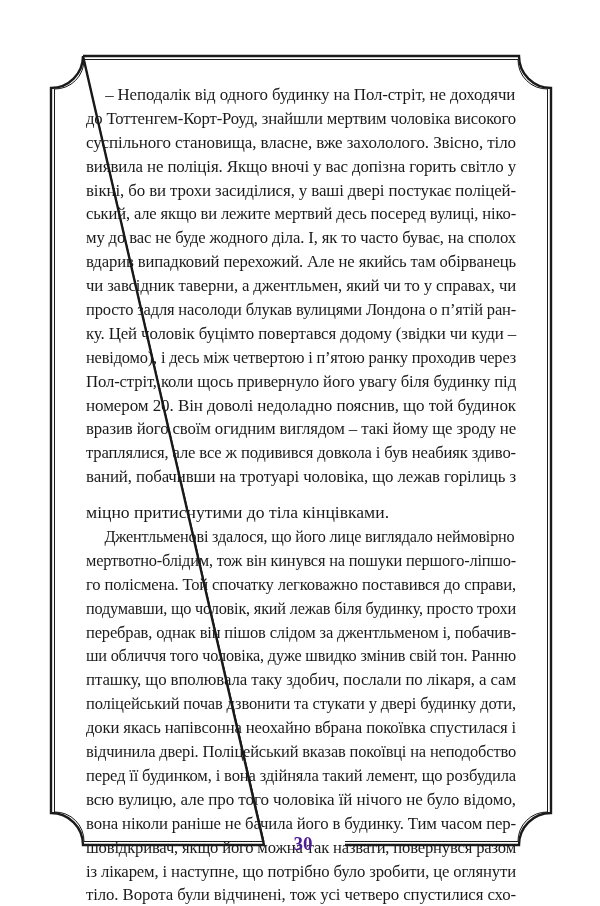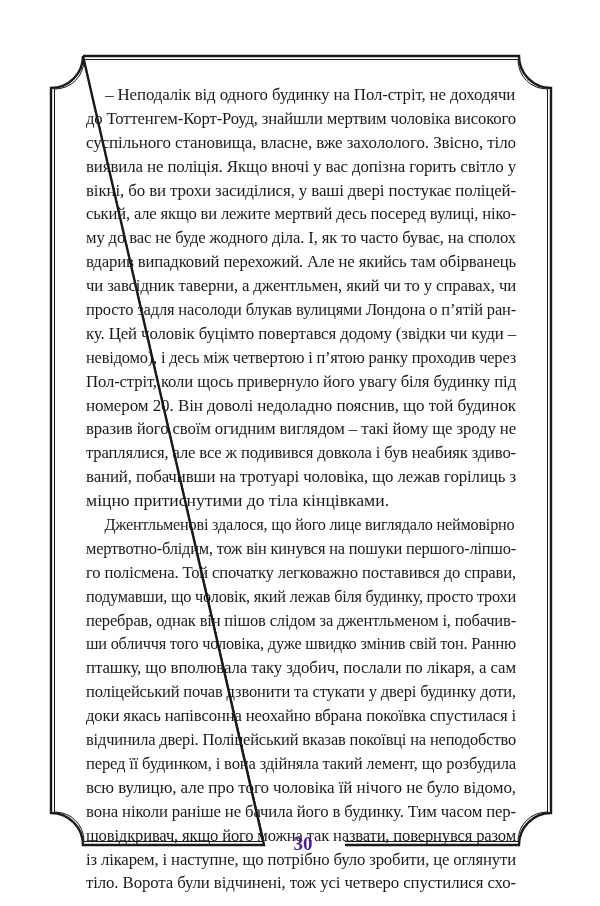--- a/index.html
+++ b/index.html
@@ -77,21 +77,21 @@
     <span class="line" style="display: block; width: 430px; letter-spacing: -0.150371px; transform-origin: left center; transform: scaleX(0.94926); box-sizing: border-box;">вдарив випадковий перехожий. Але не якийсь там обірванець</span>
     <span class="line" style="display: block; width: 430px; letter-spacing: -0.146478px; transform-origin: left center; transform: scaleX(0.951558); box-sizing: border-box;">чи завсідник таверни, а джентльмен, який чи то у справах, чи</span>
     <span class="line" style="display: block; width: 430px; letter-spacing: -0.185091px; transform-origin: left center; transform: scaleX(0.937681); box-sizing: border-box;">просто задля насолоди блукав вулицями Лондона о п’ятій ран-</span>
     <span class="line" style="display: block; width: 430px; letter-spacing: -0.126717px; transform-origin: left center; transform: scaleX(0.958084); box-sizing: border-box;">ку. Цей чоловік буцімто повертався додому (звідки чи куди –</span>
     <span class="line" style="display: block; width: 430px; letter-spacing: -0.199537px; transform-origin: left center; transform: scaleX(0.933324); box-sizing: border-box;">невідомо), і десь між четвертою і п’ятою ранку проходив через</span>
     <span class="line" style="display: block; width: 430px; letter-spacing: -0.148148px; transform-origin: left center; transform: scaleX(0.950703); box-sizing: border-box;">Пол-стріт, коли щось привернуло його увагу біля будинку під</span>
     <span class="line" style="display: block; width: 430px; letter-spacing: -0.0944879px; transform-origin: left center; transform: scaleX(0.968468); box-sizing: border-box;">номером 20. Він доволі недоладно пояснив, що той будинок</span>
     <span class="line" style="display: block; width: 430px; letter-spacing: -0.134991px; transform-origin: left center; transform: scaleX(0.954959); box-sizing: border-box;">вразив його своїм огидним виглядом – такі йому ще зроду не</span>
     <span class="line" style="display: block; width: 430px; letter-spacing: -0.163539px; transform-origin: left center; transform: scaleX(0.945639); box-sizing: border-box;">траплялися, але все ж подивився довкола і був неабияк здиво-</span>
     <span class="line" style="display: block; width: 430px; letter-spacing: -0.122021px; transform-origin: left center; transform: scaleX(0.959453); box-sizing: border-box;">ваний, побачивши на тротуарі чоловіка, що лежав горілиць з</span>
-    <span class="line last" style="display: block; width: 430px; box-sizing: border-box;">міцно притиснутими до тіла кінцівками.</span>
+    <span class="line last" style="display: block; width: 430px; box-sizing: border-box; margin-top: 12px;">міцно притиснутими до тіла кінцівками.</span>
     <span class="line indent" style="display: block; width: 430px; letter-spacing: -0.228617px; transform-origin: left center; transform: scaleX(0.921866); box-sizing: border-box;">Джентльменові здалося, що його лице виглядало неймовірно</span>
     <span class="line" style="display: block; width: 430px; letter-spacing: -0.203693px; transform-origin: left center; transform: scaleX(0.93061); box-sizing: border-box;">мертвотно-блідим, тож він кинувся на пошуки першого-ліпшо-</span>
     <span class="line" style="display: block; width: 430px; letter-spacing: -0.164634px; transform-origin: left center; transform: scaleX(0.944893); box-sizing: border-box;">го полісмена. Той спочатку легковажно поставився до справи,</span>
     <span class="line" style="display: block; width: 430px; letter-spacing: -0.219626px; transform-origin: left center; transform: scaleX(0.925695); box-sizing: border-box;">подумавши, що чоловік, який лежав біля будинку, просто трохи</span>
     <span class="line" style="display: block; width: 430px; letter-spacing: -0.181799px; transform-origin: left center; transform: scaleX(0.939217); box-sizing: border-box;">перебрав, однак він пішов слідом за джентльменом і, побачив-</span>
     <span class="line" style="display: block; width: 430px; letter-spacing: -0.221697px; transform-origin: left center; transform: scaleX(0.924949); box-sizing: border-box;">ши обличчя того чоловіка, дуже швидко змінив свій тон. Ранню</span>
     <span class="line" style="display: block; width: 430px; letter-spacing: -0.122805px; transform-origin: left center; transform: scaleX(0.959186); box-sizing: border-box;">пташку, що вполювала таку здобич, послали по лікаря, а сам</span>
     <span class="line" style="display: block; width: 430px; letter-spacing: -0.179847px; transform-origin: left center; transform: scaleX(0.939923); box-sizing: border-box;">поліцейський почав дзвонити та стукати у двері будинку доти,</span>
     <span class="line" style="display: block; width: 430px; letter-spacing: -0.152242px; transform-origin: left center; transform: scaleX(0.94926); box-sizing: border-box;">доки якась напівсонна неохайно вбрана покоївка спустилася і</span>
     <span class="line" style="display: block; width: 430px; letter-spacing: -0.191641px; transform-origin: left center; transform: scaleX(0.935736); box-sizing: border-box;">відчинила двері. Поліцейський вказав покоївці на неподобство</span>

